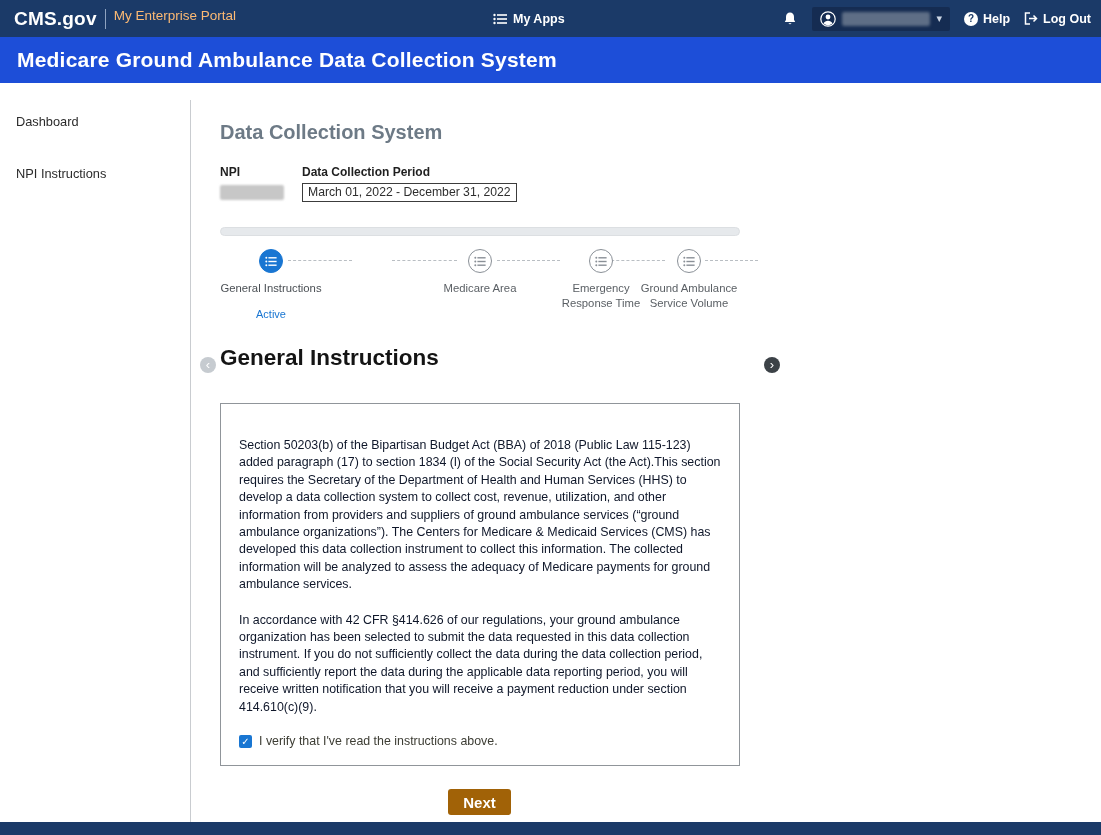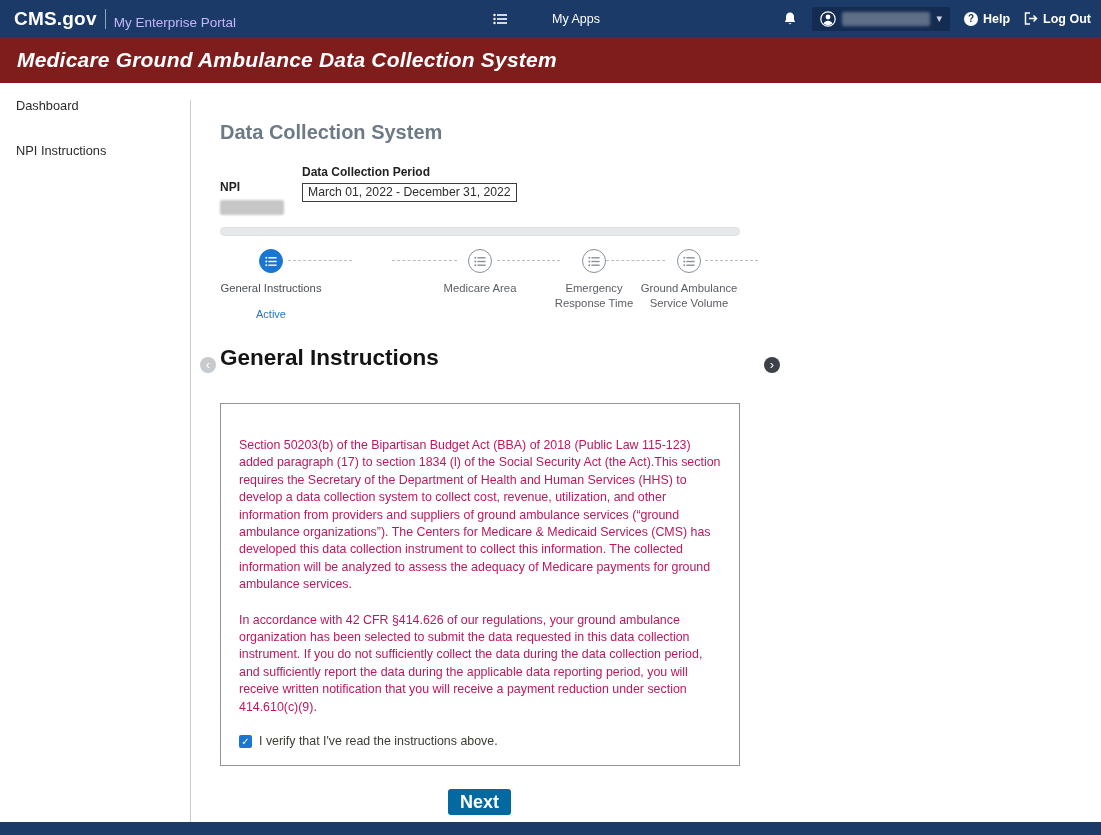--- a/index.html
+++ b/index.html
@@ -4,58 +4,58 @@
 <style>
   * { margin: 0; padding: 0; box-sizing: border-box; }
   body { font-family: "Liberation Sans", sans-serif; background: #fff; }
   .page { position: relative; width: 1101px; height: 835px; background: #fff; overflow: hidden; }
 
   
   .topbar {
     position: absolute; top: 0; left: 0; width: 100%; height: 37px;
     background: #1b3a68; color: #fff; display: flex; align-items: center;
   }
-  .brand-wrap { display: flex; align-items: flex-end; margin-left: 14px; }
+  .brand-wrap { display: flex; align-items: flex-start; margin-left: 14px; }
   .brand { font-size: 19px; font-weight: bold; letter-spacing: 0.2px; }
   .brand-divider { width: 1px; height: 20px; background: #8fa3c0; margin: 0 8px; align-self: center; }
-  .portal-name { font-size: 13.5px; color: #c4b5fd; font-weight: 300; }
+  .portal-name { font-size: 13.5px; color: #fdba74; font-weight: 300; }
   .myapps { position: absolute; left: 493px; top: 0; height: 37px; display: flex; align-items: center; gap: 6px; cursor: pointer; }
-  .myapps-label { font-size: 12.5px; font-weight: normal; margin-left: 39px; }
+  .myapps-label { font-size: 12.5px; font-weight: bold; }
   .topbar-right { position: absolute; right: 10px; top: 0; height: 37px; display: flex; align-items: center; gap: 14px; }
   .bell { width: 16px; height: 16px; }
   .user-pill { display: flex; align-items: center; gap: 6px; background: #152c52; border-radius: 2px; padding: 4px 8px; cursor: pointer; }
   .user-blur { width: 88px; height: 14px; background: #5e6e86; border-radius: 2px; filter: blur(1.5px); }
   .caret { font-size: 11px; color: #cdd6e4; }
   .top-link { display: flex; align-items: center; gap: 5px; font-size: 12.5px; font-weight: bold; cursor: pointer; }
   .q-circle {
     width: 14px; height: 14px; border-radius: 50%; background: #fff; color: #1b3a68;
     font-size: 10px; font-weight: bold; display: flex; align-items: center; justify-content: center;
   }
 
   
   .appbar {
     position: absolute; top: 37px; left: 0; width: 100%; height: 46px;
-    background: #7f1d1d; color: #fff; display: flex; align-items: center; font-style: italic;
+    background: #1d4ed8; color: #fff; display: flex; align-items: center;
   }
   .appbar-title { font-size: 21px; font-weight: bold; margin-left: 17px; letter-spacing: 0.2px; }
 
   
   .sidebar { position: absolute; top: 83px; left: 0; width: 190px; }
   .side-item {
-    position: relative; padding: 15px 16px; font-size: 12.8px; color: #2b2b2b; cursor: pointer;
+    position: relative; padding: 6px 16px; font-size: 12.8px; color: #2b2b2b; cursor: pointer; margin-top: 25px;
   }
   .side-item .chev { position: absolute; right: 12px; top: 13px; font-size: 13px; color: #444; }
   .v-divider { position: absolute; left: 190px; top: 100px; width: 1px; height: 722px; background: #c9ccd0; }
 
   
   .main { position: absolute; left: 220px; top: 83px; width: 560px; }
   .page-title { position: absolute; left: 0; top: 38px; font-size: 20px; font-weight: bold; color: #6d7a86; }
 
   .field-label { font-size: 12px; font-weight: bold; color: #1f1f1f; }
-  .npi-group { position: absolute; left: 0; top: 82px; margin-top: 15px; }
+  .npi-group { position: absolute; left: 0; top: 82px; }
   .npi-blur { margin-top: 6px; width: 64px; height: 15px; background: #c7c7c7; border-radius: 2px; filter: blur(1.3px); }
   .period-group { position: absolute; left: 82px; top: 82px; }
   .period-value {
     margin-top: 4px; display: inline-block; border: 1px solid #3c3c3c; padding: 1px 5px 2px 5px;
     font-size: 12.2px; color: #2e2e2e; background: #fff;
   }
 
   .progress-track {
     position: absolute; left: 0; top: 144px; width: 520px; height: 9px;
     background: #e6e9ec; border: 1px solid #dcdfe2; border-radius: 5px;
@@ -82,33 +82,33 @@
   .nav-arrow.left { background: #c6cbd0; }
   .nav-arrow.right { background: #3c4247; }
 
   .section-title { position: absolute; left: 0; top: 262px; font-size: 22.5px; font-weight: bold; color: #141414; }
 
   .instructions-box {
     position: absolute; left: 0; top: 320px; width: 520px; height: 363px;
     border: 1px solid #90959a; background: #fff; padding: 33px 18px 0 18px;
   }
   .instructions-box p {
-    font-size: 12.4px; line-height: 17.4px; color: #be185d; margin-bottom: 18px;
+    font-size: 12.4px; line-height: 17.4px; color: #0f172a; margin-bottom: 18px;
   }
   .verify-row { display: flex; align-items: center; gap: 7px; margin-top: 16px; }
   .checkbox {
     width: 13px; height: 13px; background: #1976d2; border-radius: 2px;
     color: #fff; font-size: 10px; display: flex; align-items: center; justify-content: center; cursor: pointer;
   }
   .verify-label { font-size: 12.4px; color: #3d3d34; }
 
   .next-btn {
     position: absolute; left: 228px; top: 706px; width: 63px; height: 26px;
-    background: #0369a1; border: none; border-radius: 3px;
-    color: #fff; font-size: 18px; font-weight: bold; font-family: "Liberation Sans", sans-serif; cursor: pointer;
+    background: #a16207; border: none; border-radius: 3px;
+    color: #fff; font-size: 15px; font-weight: bold; font-family: "Liberation Sans", sans-serif; cursor: pointer;
   }
 
   .footer-bar { position: absolute; left: 0; bottom: 0; width: 100%; height: 13px; background: #1b3a68; }
 
   svg { display: block; }
 </style>
 </head>
 <body>
 
 <div class="page">
@@ -231,21 +231,21 @@
               <rect x="3.4" y="1.1" width="8.2" height="1.4" fill="currentColor"></rect>
             <circle cx="1.3" cy="5.5" r="1" fill="currentColor"></circle>
               <rect x="3.4" y="4.8" width="8.2" height="1.4" fill="currentColor"></rect>
             <circle cx="1.3" cy="9.2" r="1" fill="currentColor"></circle>
               <rect x="3.4" y="8.5" width="8.2" height="1.4" fill="currentColor"></rect>
           </svg>
         </div>
         <div class="step-label">Medicare Area</div>
       </div>
 
-      <div class="step" style="left:339px;">
+      <div class="step" style="left:346px;">
         <div class="step-circle">
           <svg width="12" height="11" viewBox="0 0 12 11">
             <circle cx="1.3" cy="1.8" r="1" fill="currentColor"></circle>
               <rect x="3.4" y="1.1" width="8.2" height="1.4" fill="currentColor"></rect>
             <circle cx="1.3" cy="5.5" r="1" fill="currentColor"></circle>
               <rect x="3.4" y="4.8" width="8.2" height="1.4" fill="currentColor"></rect>
             <circle cx="1.3" cy="9.2" r="1" fill="currentColor"></circle>
               <rect x="3.4" y="8.5" width="8.2" height="1.4" fill="currentColor"></rect>
           </svg>
         </div>

